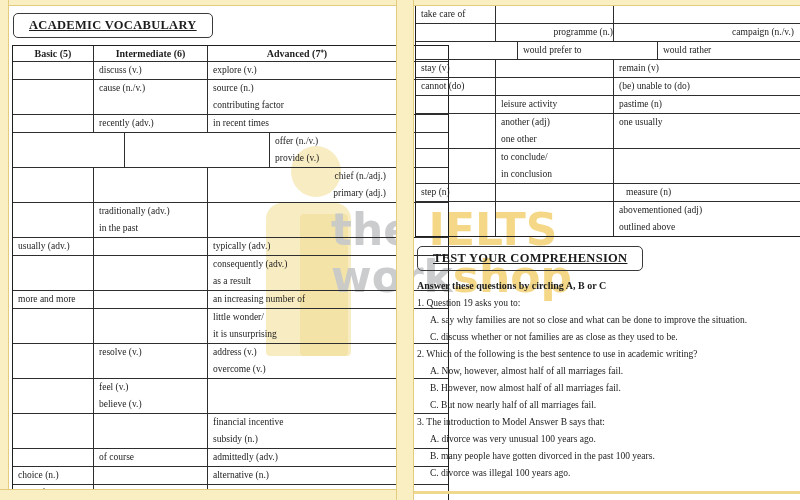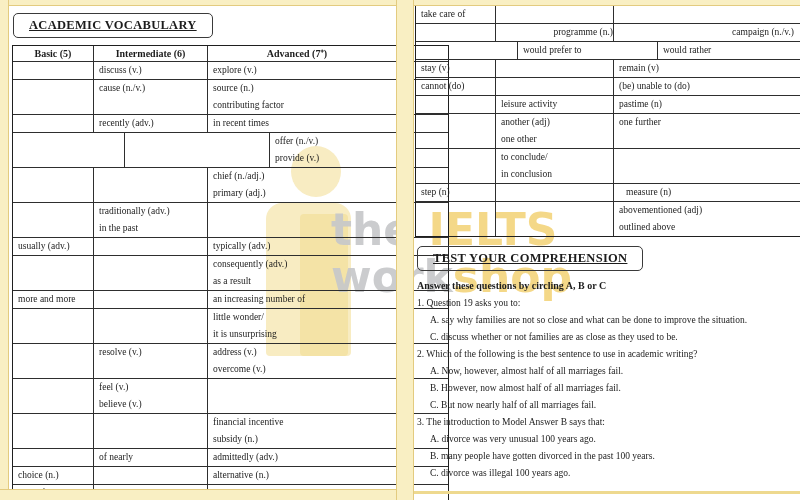--- a/index.html
+++ b/index.html
@@ -110,21 +110,21 @@
       <div class="vcell" style="width: 80px;"></div>
       <div class="vcell" style="width: 114px;"></div>
       <div class="vcell" style="width: 179px;">
         <div>offer (n./v.)</div>
         <div>provide (v.)</div>
       </div>
     </div>
     <div class="vrow" style="height: 34px;">
       <div class="vcell" style="width: 80px;"></div>
       <div class="vcell" style="width: 114px;"></div>
-      <div class="vcell" style="width: 179px;">
+      <div class="vcell" style="width: 179px; text-align: right;">
         <div>chief (n./adj.)</div>
         <div>primary (adj.)</div>
       </div>
     </div>
     <div class="vrow" style="height: 34px;">
       <div class="vcell" style="width: 80px;"></div>
       <div class="vcell" style="width: 114px;">
         <div>traditionally (adv.)</div>
         <div>in the past</div>
       </div>
@@ -186,21 +186,21 @@
       <div class="vcell" style="width: 80px;"></div>
       <div class="vcell" style="width: 114px;"></div>
       <div class="vcell" style="width: 179px;">
         <div>financial incentive</div>
         <div>subsidy (n.)</div>
       </div>
     </div>
     <div class="vrow" style="height: 17px;">
       <div class="vcell" style="width: 80px;"></div>
       <div class="vcell" style="width: 114px;">
-        <div>of nearly</div>
+        <div>of course</div>
       </div>
       <div class="vcell" style="width: 179px;">
         <div>admittedly (adv.)</div>
       </div>
     </div>
     <div class="vrow" style="height: 17px;">
       <div class="vcell" style="width: 80px;">
         <div>choice (n.)</div>
       </div>
       <div class="vcell" style="width: 114px;"></div>
@@ -270,21 +270,21 @@
         <div>pastime (n)</div>
       </div>
     </div>
     <div class="vrow" style="height: 34px;">
       <div class="vcell" style="width: 79px;"></div>
       <div class="vcell" style="width: 118px;">
         <div>another (adj)</div>
         <div>one other</div>
       </div>
       <div class="vcell" style="width: 181px;">
-        <div>one further</div>
+        <div>one usually</div>
       </div>
     </div>
     <div class="vrow" style="height: 34px;">
       <div class="vcell" style="width: 79px;"></div>
       <div class="vcell" style="width: 118px;">
         <div>to conclude/</div>
         <div>in conclusion</div>
       </div>
       <div class="vcell" style="width: 181px;"></div>
     </div>

